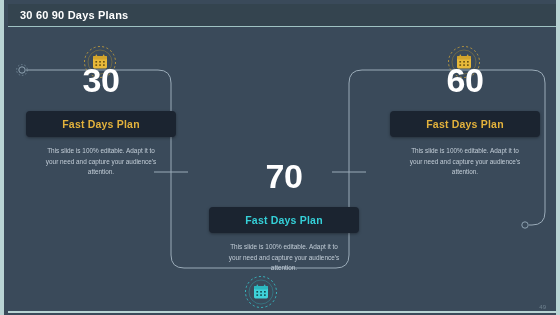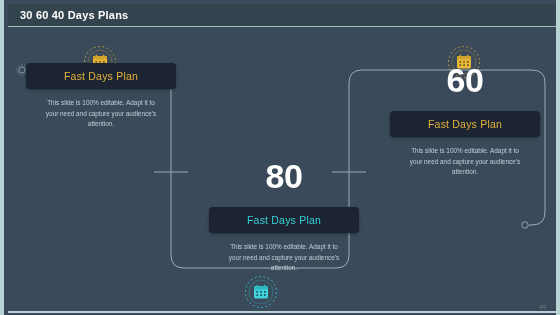--- a/index.html
+++ b/index.html
@@ -79,21 +79,21 @@
     letter-spacing: -0.5px;
     margin-bottom: 14px;
   }
   .badge {
     display: inline-block;
     background: #1b2430;
     border-radius: 4px;
     padding: 7px 16px;
     width: 118px;
     font-size: 10.5px;
-    font-weight: normal;
+    font-weight: bold;
     letter-spacing: 0.2px;
     box-shadow: 0 1px 3px rgba(0,0,0,0.35);
   }
   .badge-gold { color: #e3b23c; }
   .badge-cyan { color: #35d0d8; }
   .body-text {
     margin: 9px auto 0;
     width: 116px;
     color: #c3ced8;
     font-size: 6.4px;
@@ -125,21 +125,21 @@
     height: 2px;
     background: #b9d4d4;
   }
 </style>
 </head>
 <body>
 
 <div id="slide">
 
   <div id="header">
-    <span id="header-title">30 60 40 Days Plans</span>
+    <span id="header-title">30 60 90 Days Plans</span>
   </div>
   <div id="header-rule"></div>
 
   <div id="canvas">
 
     <svg id="connector" viewBox="0 0 552 284" width="552" height="284">
 
       <circle cx="14" cy="43" r="3.2" fill="none" stroke="#8fa3b2" stroke-width="1"></circle>
       <circle cx="14" cy="43" r="5.4" fill="none" stroke="#7d93a3" stroke-width="0.7" stroke-dasharray="1.6 1.8"></circle>
 
@@ -221,26 +221,27 @@
             <rect x="24.0" y="20.0" width="1.7" height="1.6"></rect>
             <rect x="16.4" y="23.3" width="1.7" height="1.6"></rect>
             <rect x="20.2" y="23.3" width="1.7" height="1.6"></rect>
             <rect x="24.0" y="23.3" width="1.7" height="1.6"></rect>
           </g>
         </g>
       </svg>
     </div>
 
     <div class="col" id="col-30">
+      <div class="big-num">30</div>
       <div class="badge badge-gold">Fast Days Plan</div>
       <div class="body-text">This slide is 100% editable. Adapt it to your need and capture your audience's attention.</div>
     </div>
 
     <div class="col" id="col-60">
-      <div class="big-num">80</div>
+      <div class="big-num">70</div>
       <div class="badge badge-cyan">Fast Days Plan</div>
       <div class="body-text">This slide is 100% editable. Adapt it to your need and capture your audience's attention.</div>
     </div>
 
     <div class="col" id="col-90">
       <div class="big-num">60</div>
       <div class="badge badge-gold">Fast Days Plan</div>
       <div class="body-text">This slide is 100% editable. Adapt it to your need and capture your audience's attention.</div>
     </div>
 

